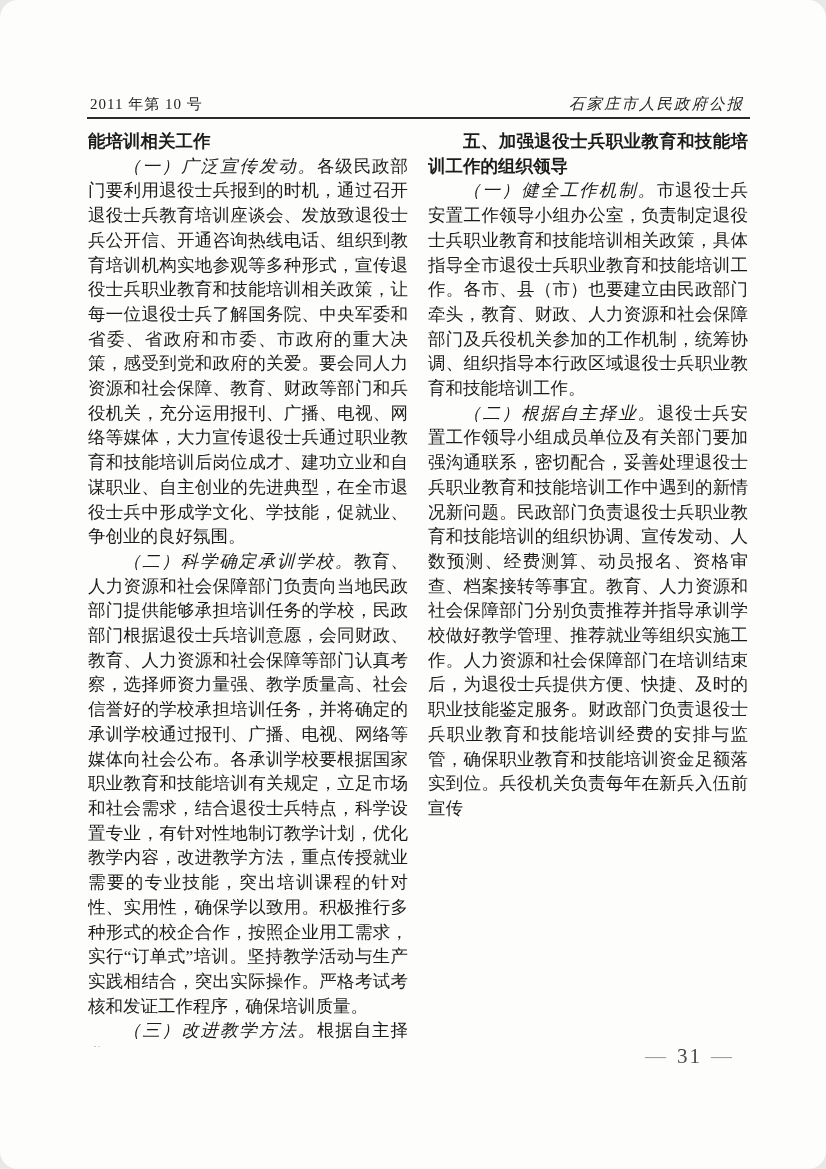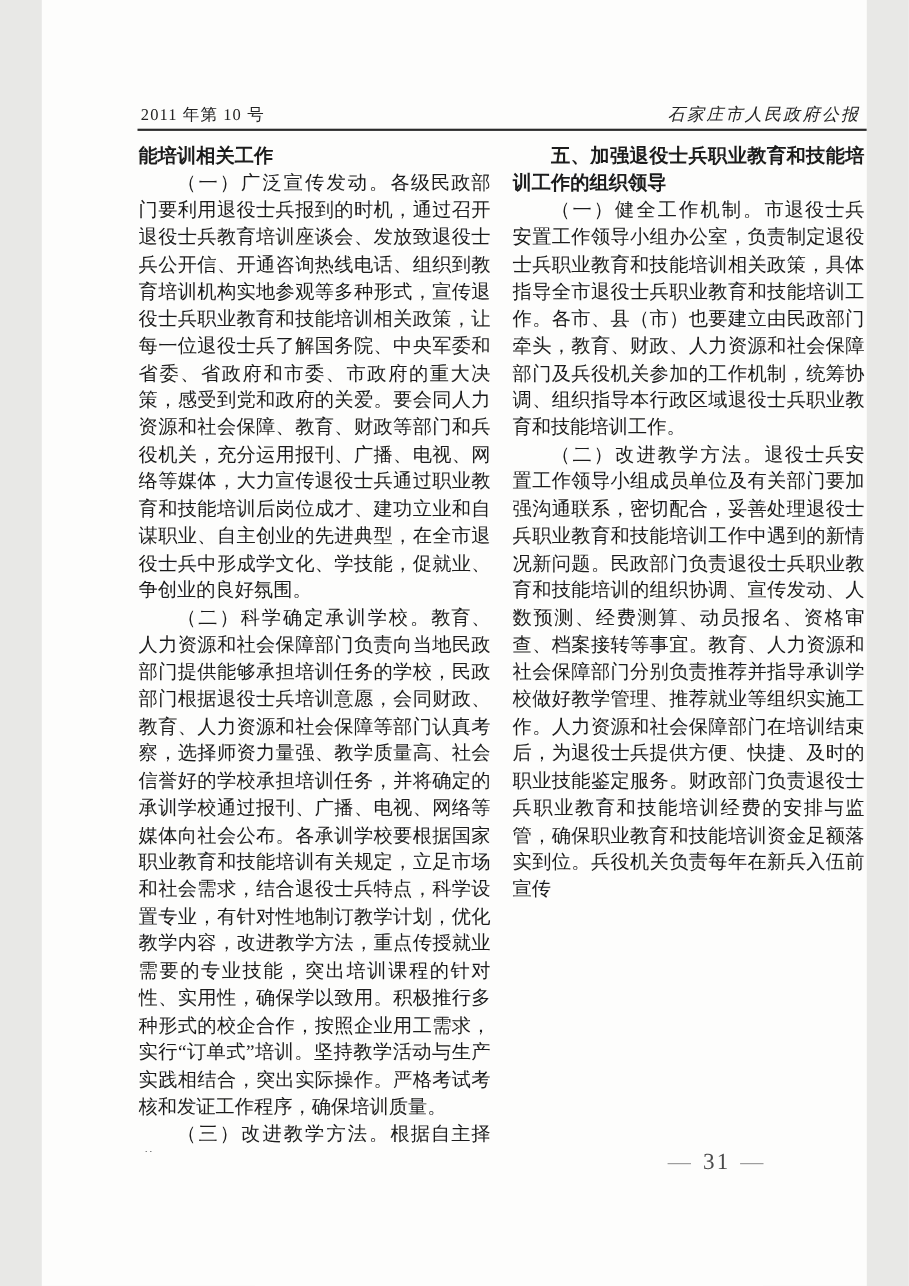--- a/index.html
+++ b/index.html
@@ -3,26 +3,27 @@
 <meta charset="utf-8">
 <style>
   html, body {
     margin: 0;
     padding: 0;
     background: #e8e8e6;
     font-family: "Liberation Serif", "DejaVu Serif", serif;
   }
   .page {
     position: relative;
-    width: 750px;
+    width: 826px;
     height: 1169px;
     margin: 0 auto;
     background: #fdfdfc;
     color: #1c1c1c;
     overflow: hidden;
+    border-radius: 18px;
   }
   
   .header {
     position: absolute;
     top: 94px;
     left: 90px;
     width: 654px;
     height: 20px;
     display: flex;
     justify-content: space-between;
@@ -73,20 +74,21 @@
     text-justify: inter-character;
     color: #1c1c1c;
   }
   .heading {
     font-family: "Liberation Sans", "DejaVu Sans", sans-serif;
     font-weight: 700;
     font-size: 17.5px;
   }
   .indent { text-indent: 2em; }
   .lead {
+    font-style: italic;
     letter-spacing: 1px;
     margin-top: 38px;
   }
   
   .footer {
     position: absolute;
     top: 1044px;
     right: 83px;
     font-size: 21px;
     line-height: 24px;
@@ -113,21 +115,21 @@
     <section class="col">
       <h2 class="heading">能培训相关工作</h2>
       <p class="indent"><span class="lead">（一）广泛宣传发动。</span><span>各级民政部门要利用退役士兵报到的时机，通过召开退役士兵教育培训座谈会、发放致退役士兵公开信、开通咨询热线电话、组织到教育培训机构实地参观等多种形式，宣传退役士兵职业教育和技能培训相关政策，让每一位退役士兵了解国务院、中央军委和省委、省政府和市委、市政府的重大决策，感受到党和政府的关爱。要会同人力资源和社会保障、教育、财政等部门和兵役机关，充分运用报刊、广播、电视、网络等媒体，大力宣传退役士兵通过职业教育和技能培训后岗位成才、建功立业和自谋职业、自主创业的先进典型，在全市退役士兵中形成学文化、学技能，促就业、争创业的良好氛围。</span></p>
       <p class="indent"><span class="lead">（二）科学确定承训学校。</span><span>教育、人力资源和社会保障部门负责向当地民政部门提供能够承担培训任务的学校，民政部门根据退役士兵培训意愿，会同财政、教育、人力资源和社会保障等部门认真考察，选择师资力量强、教学质量高、社会信誉好的学校承担培训任务，并将确定的承训学校通过报刊、广播、电视、网络等媒体向社会公布。各承训学校要根据国家职业教育和技能培训有关规定，立足市场和社会需求，结合退役士兵特点，科学设置专业，有针对性地制订教学计划，优化教学内容，改进教学方法，重点传授就业需要的专业技能，突出培训课程的针对性、实用性，确保学以致用。积极推行多种形式的校企合作，按照企业用工需求，实行“订单式”培训。坚持教学活动与生产实践相结合，突出实际操作。严格考试考核和发证工作程序，确保培训质量。</span></p>
       <p class="indent"><span class="lead">（三）改进教学方法。</span><span>根据自主择业、</span></p>
     </section>
 
     <section class="col">
       <h2 class="heading indent">五、加强退役士兵职业教育和技能培训工作的组织领导</h2>
       <p class="indent"><span class="lead">（一）健全工作机制。</span><span>市退役士兵安置工作领导小组办公室，负责制定退役士兵职业教育和技能培训相关政策，具体指导全市退役士兵职业教育和技能培训工作。各市、县（市）也要建立由民政部门牵头，教育、财政、人力资源和社会保障部门及兵役机关参加的工作机制，统筹协调、组织指导本行政区域退役士兵职业教育和技能培训工作。</span></p>
-      <p class="indent"><span class="lead">（二）改进教学方法。</span><span>退役士兵安置工作领导小组成员单位及有关部门要加强沟通联系，密切配合，妥善处理退役士兵职业教育和技能培训工作中遇到的新情况新问题。民政部门负责退役士兵职业教育和技能培训的组织协调、宣传发动、人数预测、经费测算、动员报名、资格审查、档案接转等事宜。教育、人力资源和社会保障部门分别负责推荐并指导承训学校做好教学管理、推荐就业等组织实施工作。人力资源和社会保障部门在培训结束后，为退役士兵提供方便、快捷、及时的职业技能鉴定服务。财政部门负责退役士兵职业教育和技能培训经费的安排与监管，确保职业教育和技能培训资金足额落实到位。兵役机关负责每年在新兵入伍前宣传</span></p>
+      <p class="indent"><span class="lead">（二）根据自主择业。</span><span>退役士兵安置工作领导小组成员单位及有关部门要加强沟通联系，密切配合，妥善处理退役士兵职业教育和技能培训工作中遇到的新情况新问题。民政部门负责退役士兵职业教育和技能培训的组织协调、宣传发动、人数预测、经费测算、动员报名、资格审查、档案接转等事宜。教育、人力资源和社会保障部门分别负责推荐并指导承训学校做好教学管理、推荐就业等组织实施工作。人力资源和社会保障部门在培训结束后，为退役士兵提供方便、快捷、及时的职业技能鉴定服务。财政部门负责退役士兵职业教育和技能培训经费的安排与监管，确保职业教育和技能培训资金足额落实到位。兵役机关负责每年在新兵入伍前宣传</span></p>
     </section>
 
   </div>
 
   <div class="footer">
     <span class="dash">—</span><span class="num">31</span><span class="dash">—</span>
   </div>
 
 </div>
 

